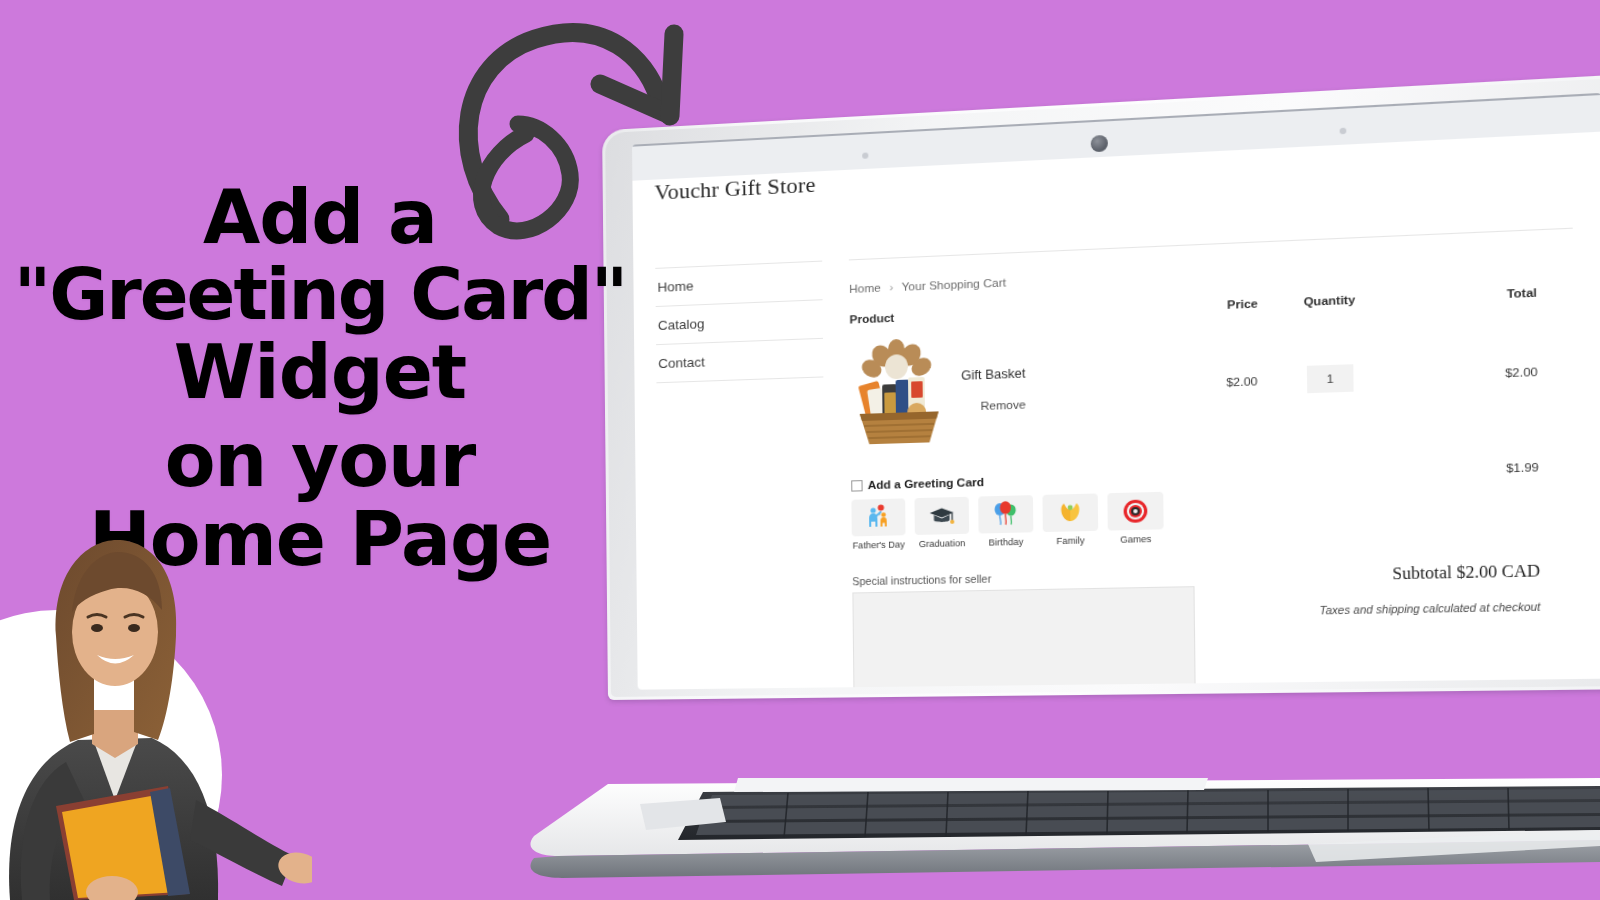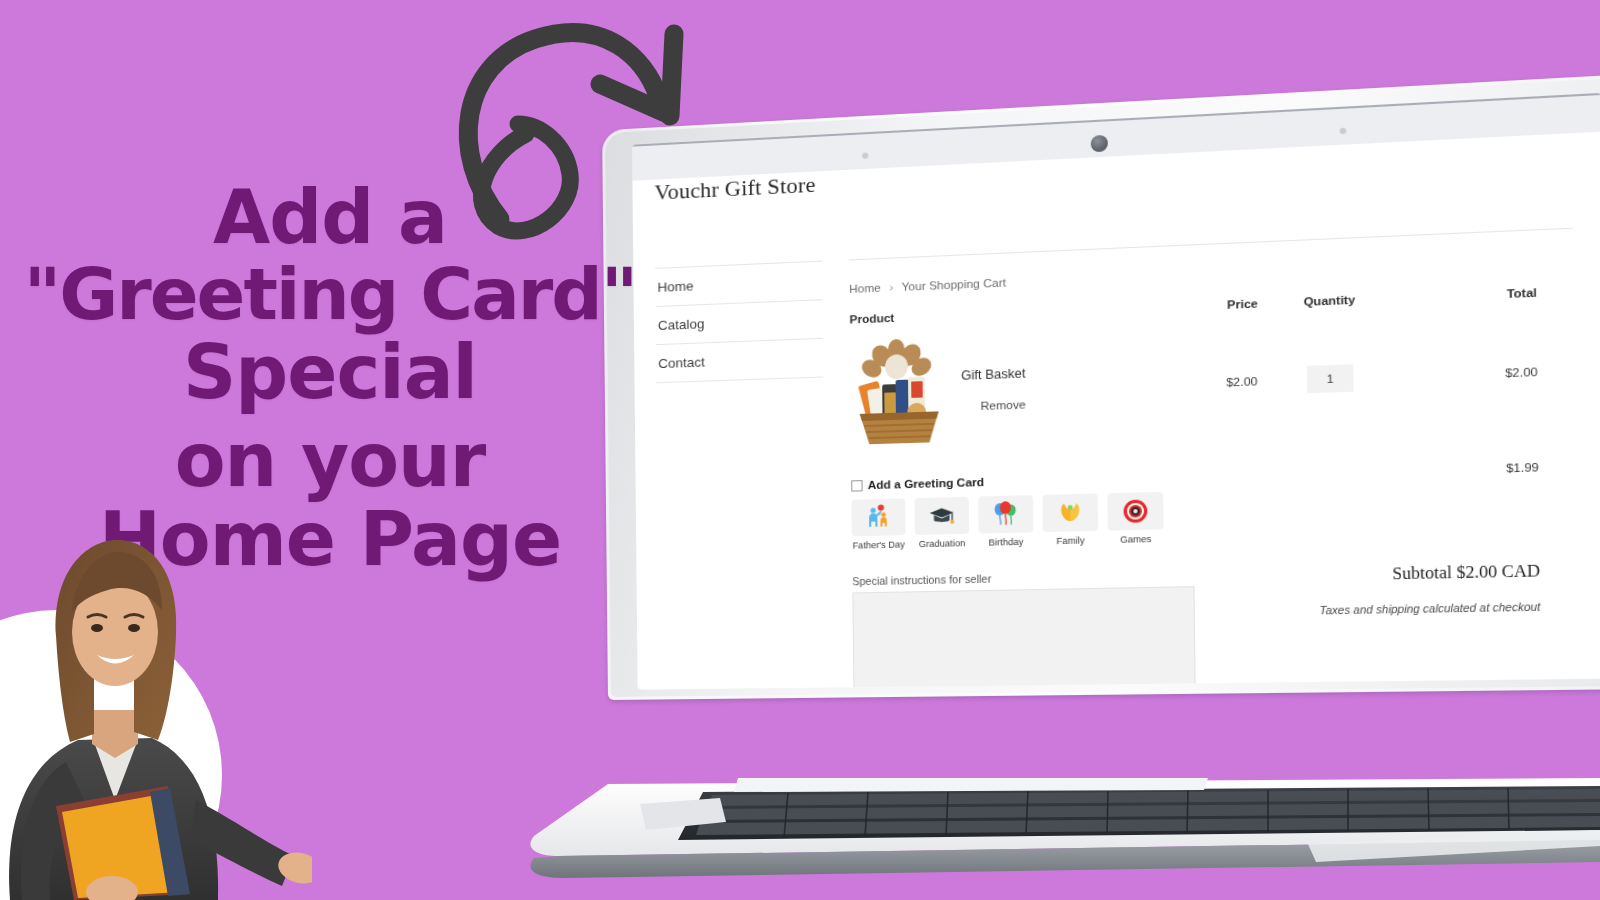--- a/index.html
+++ b/index.html
@@ -5,22 +5,22 @@
   html,body{margin:0;padding:0;}
   body{
     width:1600px;height:900px;overflow:hidden;position:relative;
     font-family:"Liberation Sans", sans-serif;
     background:#cd79dc;
   }
   #stage{position:absolute;inset:0;width:1600px;height:900px;overflow:hidden;}
 
   
   .promo-headline{
-    position:absolute;left:10px;top:178px;width:640px;
-    text-align:center;color:#701a75;
+    position:absolute;left:0;top:178px;width:640px;
+    text-align:center;color:#000000;
     font-family:"DejaVu Sans","Liberation Sans",sans-serif;
     font-weight:bold;font-size:74px;line-height:1.06;
     letter-spacing:-1px;
     text-shadow:0 1px 2px rgba(120,40,140,.12);
     z-index:6;
   }
   .promo-headline .ln{display:block;white-space:nowrap;}
   .ln.l2{font-size:72px;letter-spacing:-2px;}
   .ln.sp{margin-top:10px;text-align:center;}
 
@@ -127,21 +127,21 @@
   .base{position:absolute;left:8px;bottom:22px;width:1120px;height:110px;z-index:6;}
 </style>
 </head>
 <body>
 
 <div id="stage">
 
   <div class="promo-headline">
     <span class="ln">Add a</span>
     <span class="ln l2">"Greeting Card"</span>
-    <span class="ln">Special</span>
+    <span class="ln">Widget</span>
     <span class="ln sp">on your</span>
     <span class="ln">Home Page</span>
   </div>
 
   <div class="arrow-wrap">
     <svg width="290" height="240" viewBox="0 0 290 240" fill="none">
       <path d="M70 215 C 18 150, 30 60, 105 35 C 175 12, 215 55, 228 92" stroke="#3d3d3d" stroke-width="19" stroke-linecap="round" fill="none"></path>
       <path d="M96 130 C 55 150, 35 200, 68 222 C 100 240, 145 205, 140 170 C 136 140, 110 120, 88 120" stroke="#3d3d3d" stroke-width="17" stroke-linecap="round" fill="none"></path>
       <path d="M170 80 L 238 110" stroke="#3d3d3d" stroke-width="19" stroke-linecap="round"></path>
       <path d="M244 30 L 240 112" stroke="#3d3d3d" stroke-width="19" stroke-linecap="round"></path>

